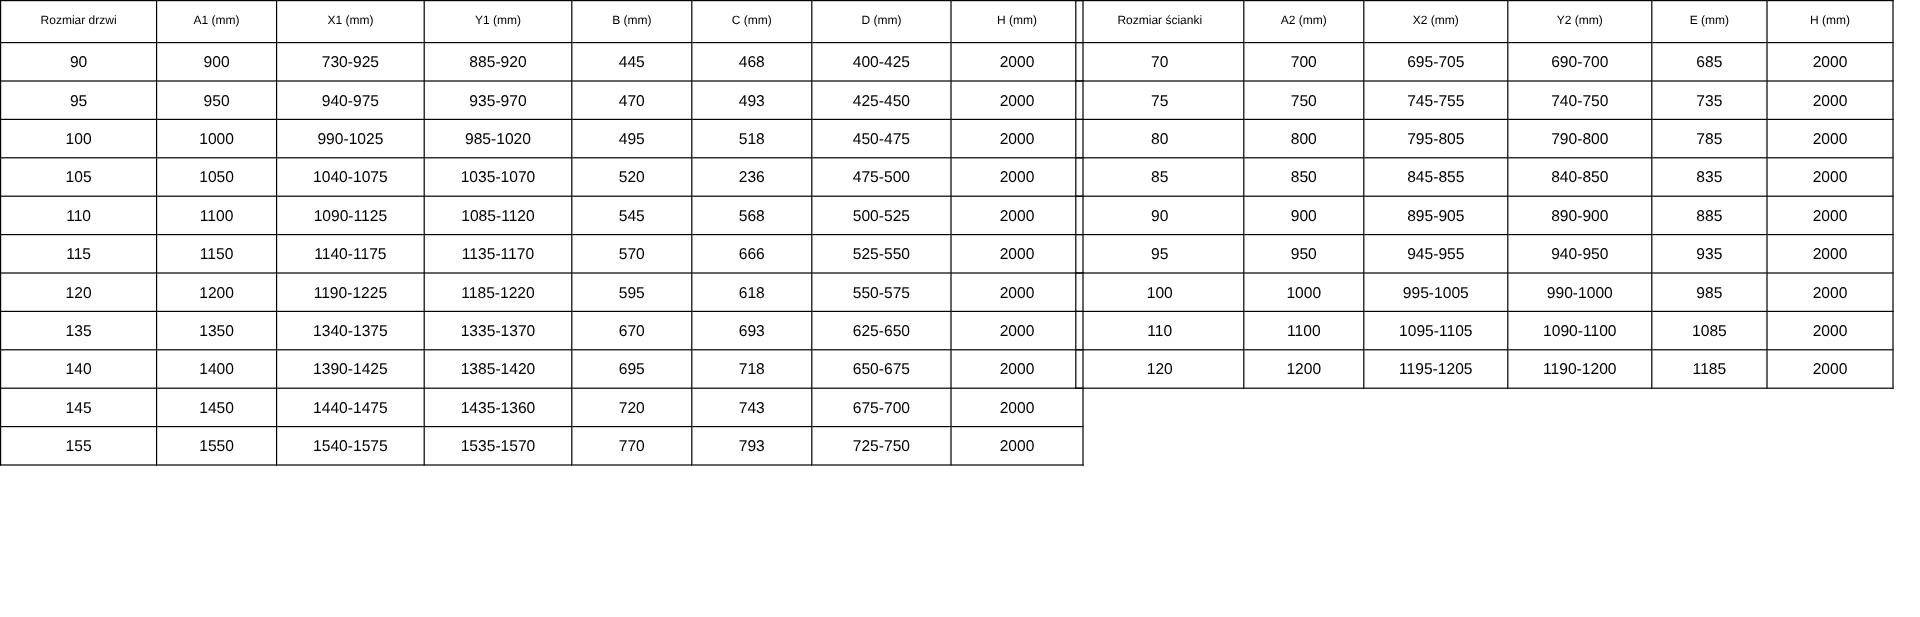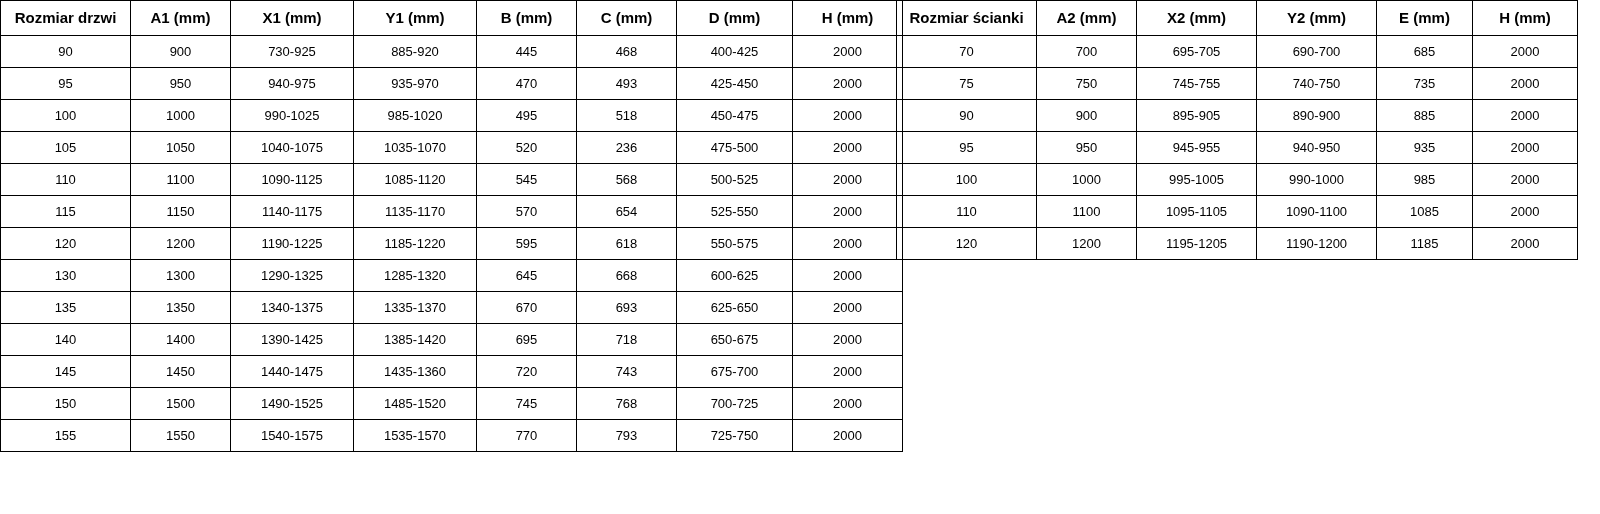--- a/index.html
+++ b/index.html
@@ -35,22 +35,22 @@
     border: 1px solid #000000;
     text-align: center;
     vertical-align: middle;
     font-size: 13px;
     padding: 0;
     height: 31px;
     line-height: 31px;
     white-space: nowrap;
   }
   table.data-table th {
-    font-weight: bold;
-    font-size: 15px;
+    font-weight: normal;
+    font-size: 10px;
     height: 34px;
     line-height: 34px;
   }
   table.data-table td {
     font-weight: normal;
   }
 
   
   #doors-table col.c0 { width: 130px; }
   #doors-table col.c1 { width: 100px; }
@@ -148,45 +148,35 @@
           <td>568</td>
           <td>500-525</td>
           <td>2000</td>
         </tr>
         <tr>
           <td>115</td>
           <td>1150</td>
           <td>1140-1175</td>
           <td>1135-1170</td>
           <td>570</td>
-          <td>654</td>
+          <td>666</td>
           <td>525-550</td>
           <td>2000</td>
         </tr>
         <tr>
           <td>120</td>
           <td>1200</td>
           <td>1190-1225</td>
           <td>1185-1220</td>
           <td>595</td>
           <td>618</td>
           <td>550-575</td>
           <td>2000</td>
         </tr>
         <tr>
-          <td>130</td>
-          <td>1300</td>
-          <td>1290-1325</td>
-          <td>1285-1320</td>
-          <td>645</td>
-          <td>668</td>
-          <td>600-625</td>
-          <td>2000</td>
-        </tr>
-        <tr>
           <td>135</td>
           <td>1350</td>
           <td>1340-1375</td>
           <td>1335-1370</td>
           <td>670</td>
           <td>693</td>
           <td>625-650</td>
           <td>2000</td>
         </tr>
         <tr>
@@ -200,30 +190,20 @@
           <td>2000</td>
         </tr>
         <tr>
           <td>145</td>
           <td>1450</td>
           <td>1440-1475</td>
           <td>1435-1360</td>
           <td>720</td>
           <td>743</td>
           <td>675-700</td>
-          <td>2000</td>
-        </tr>
-        <tr>
-          <td>150</td>
-          <td>1500</td>
-          <td>1490-1525</td>
-          <td>1485-1520</td>
-          <td>745</td>
-          <td>768</td>
-          <td>700-725</td>
           <td>2000</td>
         </tr>
         <tr>
           <td>155</td>
           <td>1550</td>
           <td>1540-1575</td>
           <td>1535-1570</td>
           <td>770</td>
           <td>793</td>
           <td>725-750</td>
@@ -264,20 +244,36 @@
         </tr>
         <tr>
           <td>75</td>
           <td>750</td>
           <td>745-755</td>
           <td>740-750</td>
           <td>735</td>
           <td>2000</td>
         </tr>
         <tr>
+          <td>80</td>
+          <td>800</td>
+          <td>795-805</td>
+          <td>790-800</td>
+          <td>785</td>
+          <td>2000</td>
+        </tr>
+        <tr>
+          <td>85</td>
+          <td>850</td>
+          <td>845-855</td>
+          <td>840-850</td>
+          <td>835</td>
+          <td>2000</td>
+        </tr>
+        <tr>
           <td>90</td>
           <td>900</td>
           <td>895-905</td>
           <td>890-900</td>
           <td>885</td>
           <td>2000</td>
         </tr>
         <tr>
           <td>95</td>
           <td>950</td>

